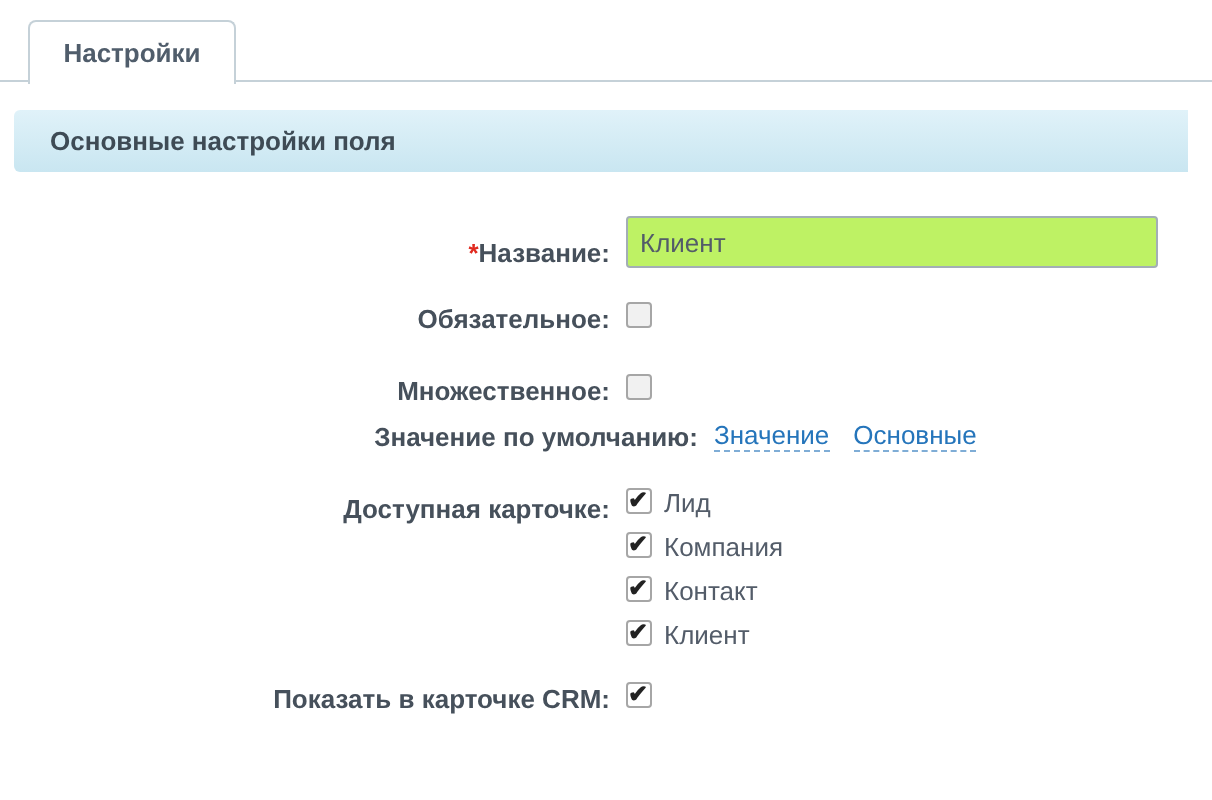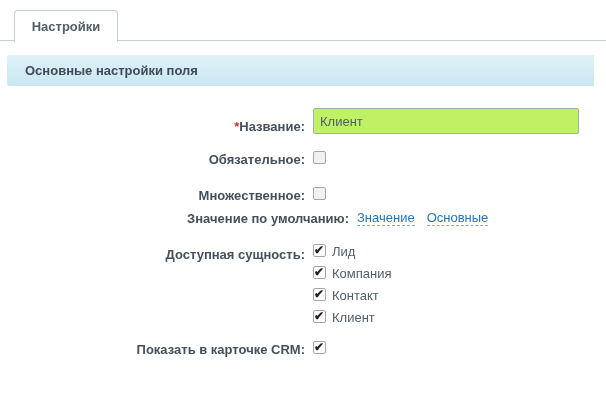--- a/index.html
+++ b/index.html
@@ -143,21 +143,21 @@
 
     <div class="row row-default">
       <div class="label">Значение по умолчанию:</div>
       <div class="control links">
         <a class="link">Значение</a>
         <a class="link">Основные</a>
       </div>
     </div>
 
     <div class="row row-entities">
-      <div class="label">Доступная сущность:</div>
+      <div class="label">Доступная карточке:</div>
       <div class="control option-list">
         <label class="option-row">
           <input type="checkbox" checked="" style="">
           <span class="option-label">Лид</span>
         </label>
         <label class="option-row">
           <input type="checkbox" checked="" style="">
           <span class="option-label">Компания</span>
         </label>
         <label class="option-row">

